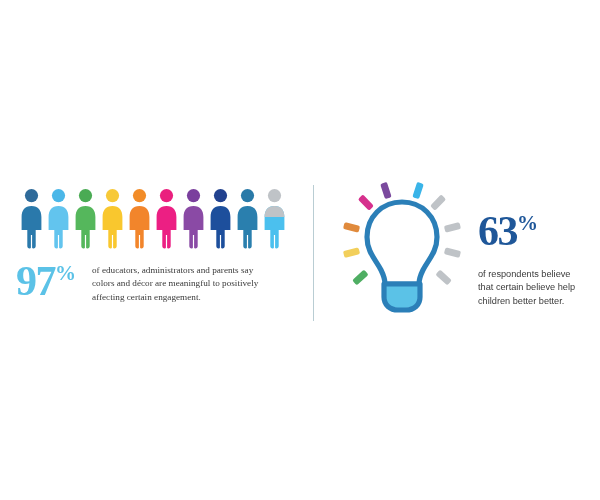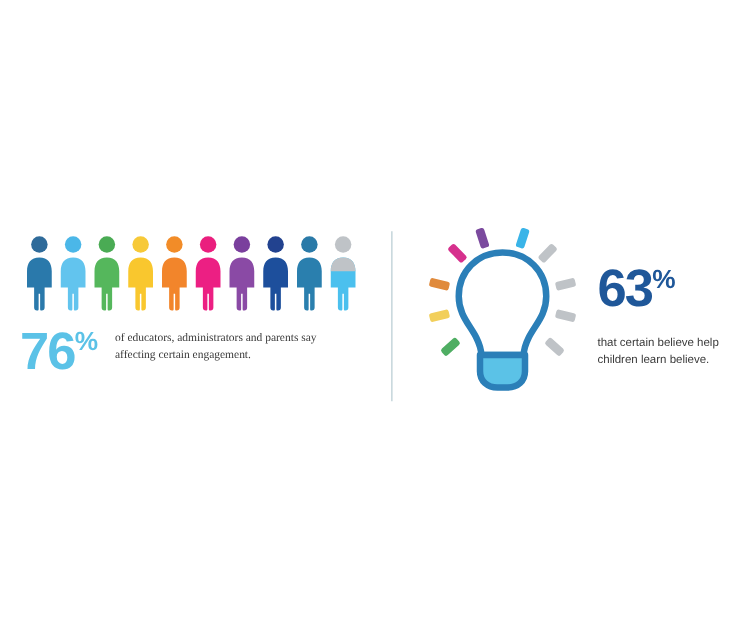--- a/index.html
+++ b/index.html
@@ -55,21 +55,21 @@
     left: 16px;
     top: 80px;
     width: 284px;
     height: 58px;
   }
 
   .big-number {
     position: absolute;
     left: 0px;
     top: 0px;
-    font-family: Liberation Sans, sans-serif;
+    font-family: Liberation Serif, serif;
     font-weight: 700;
     letter-spacing: -1.5px;
     line-height: 1;
     white-space: nowrap;
   }
   #stat-97 {
     font-size: 42px;
     color: #5bc2e7;
   }
   #stat-97 .pct {
@@ -217,24 +217,25 @@
               </clipPath>
             </defs>
             <path d="M13.5 18 C 6.6 18, 3.6 22.5, 3.6 29 L 3.6 42 L 9.3 42 L 9.3 58 C 9.3 59.6, 10.1 60.4, 11.6 60.4 L 11.9 60.4 C 12.6 60.4, 12.9 60, 12.9 59.2 L 12.9 47 L 14.1 47 L 14.1 59.2 C 14.1 60, 14.4 60.4, 15.1 60.4 L 15.4 60.4 C 16.9 60.4, 17.7 59.6, 17.7 58 L 17.7 42 L 23.4 42 L 23.4 29 C 23.4 22.5, 20.4 18, 13.5 18 Z" fill="#4bc0ee"></path>
             <path d="M13.5 18 C 6.6 18, 3.6 22.5, 3.6 29 L 3.6 42 L 9.3 42 L 9.3 58 C 9.3 59.6, 10.1 60.4, 11.6 60.4 L 11.9 60.4 C 12.6 60.4, 12.9 60, 12.9 59.2 L 12.9 47 L 14.1 47 L 14.1 59.2 C 14.1 60, 14.4 60.4, 15.1 60.4 L 15.4 60.4 C 16.9 60.4, 17.7 59.6, 17.7 58 L 17.7 42 L 23.4 42 L 23.4 29 C 23.4 22.5, 20.4 18, 13.5 18 Z" fill="#bfc3c7" clip-path="url(#clip-partial-9)"></path>
             <circle cx="13.5" cy="7.6" r="6.6" fill="#bfc3c7"></circle>
           </svg>
         </div>
       </div>
 
     <div id="left-stat">
-      <div id="stat-97" class="big-number"><span>76</span><span class="pct">%</span></div>
+      <div id="stat-97" class="big-number"><span>97</span><span class="pct">%</span></div>
 
       <div id="left-desc">
         <div>of educators, administrators and parents say</div>
+        <div>colors and décor are meaningful to positively</div>
         <div>affecting certain engagement.</div>
       </div>
     </div>
   </div>
 
   <div id="divider"></div>
 
   <div id="right-panel">
 
     <div id="bulb-wrap">
@@ -274,18 +275,19 @@
                  L 66 130
                  C 58 130, 52 125, 52 117 Z" fill="none" stroke="#2b7fb8" stroke-width="5.2" stroke-linejoin="round" stroke-linecap="round"></path>
       </svg>
     </div>
 
     <div id="right-stat">
       <div id="stat-63" class="big-number"><span>63</span><span class="pct">%</span></div>
     </div>
 
     <div id="right-desc">
+      <div>of respondents believe</div>
       <div>that certain believe help</div>
-      <div>children learn believe.</div>
+      <div>children better better.</div>
     </div>
   </div>
 
 </div>
 
 </body></html>

